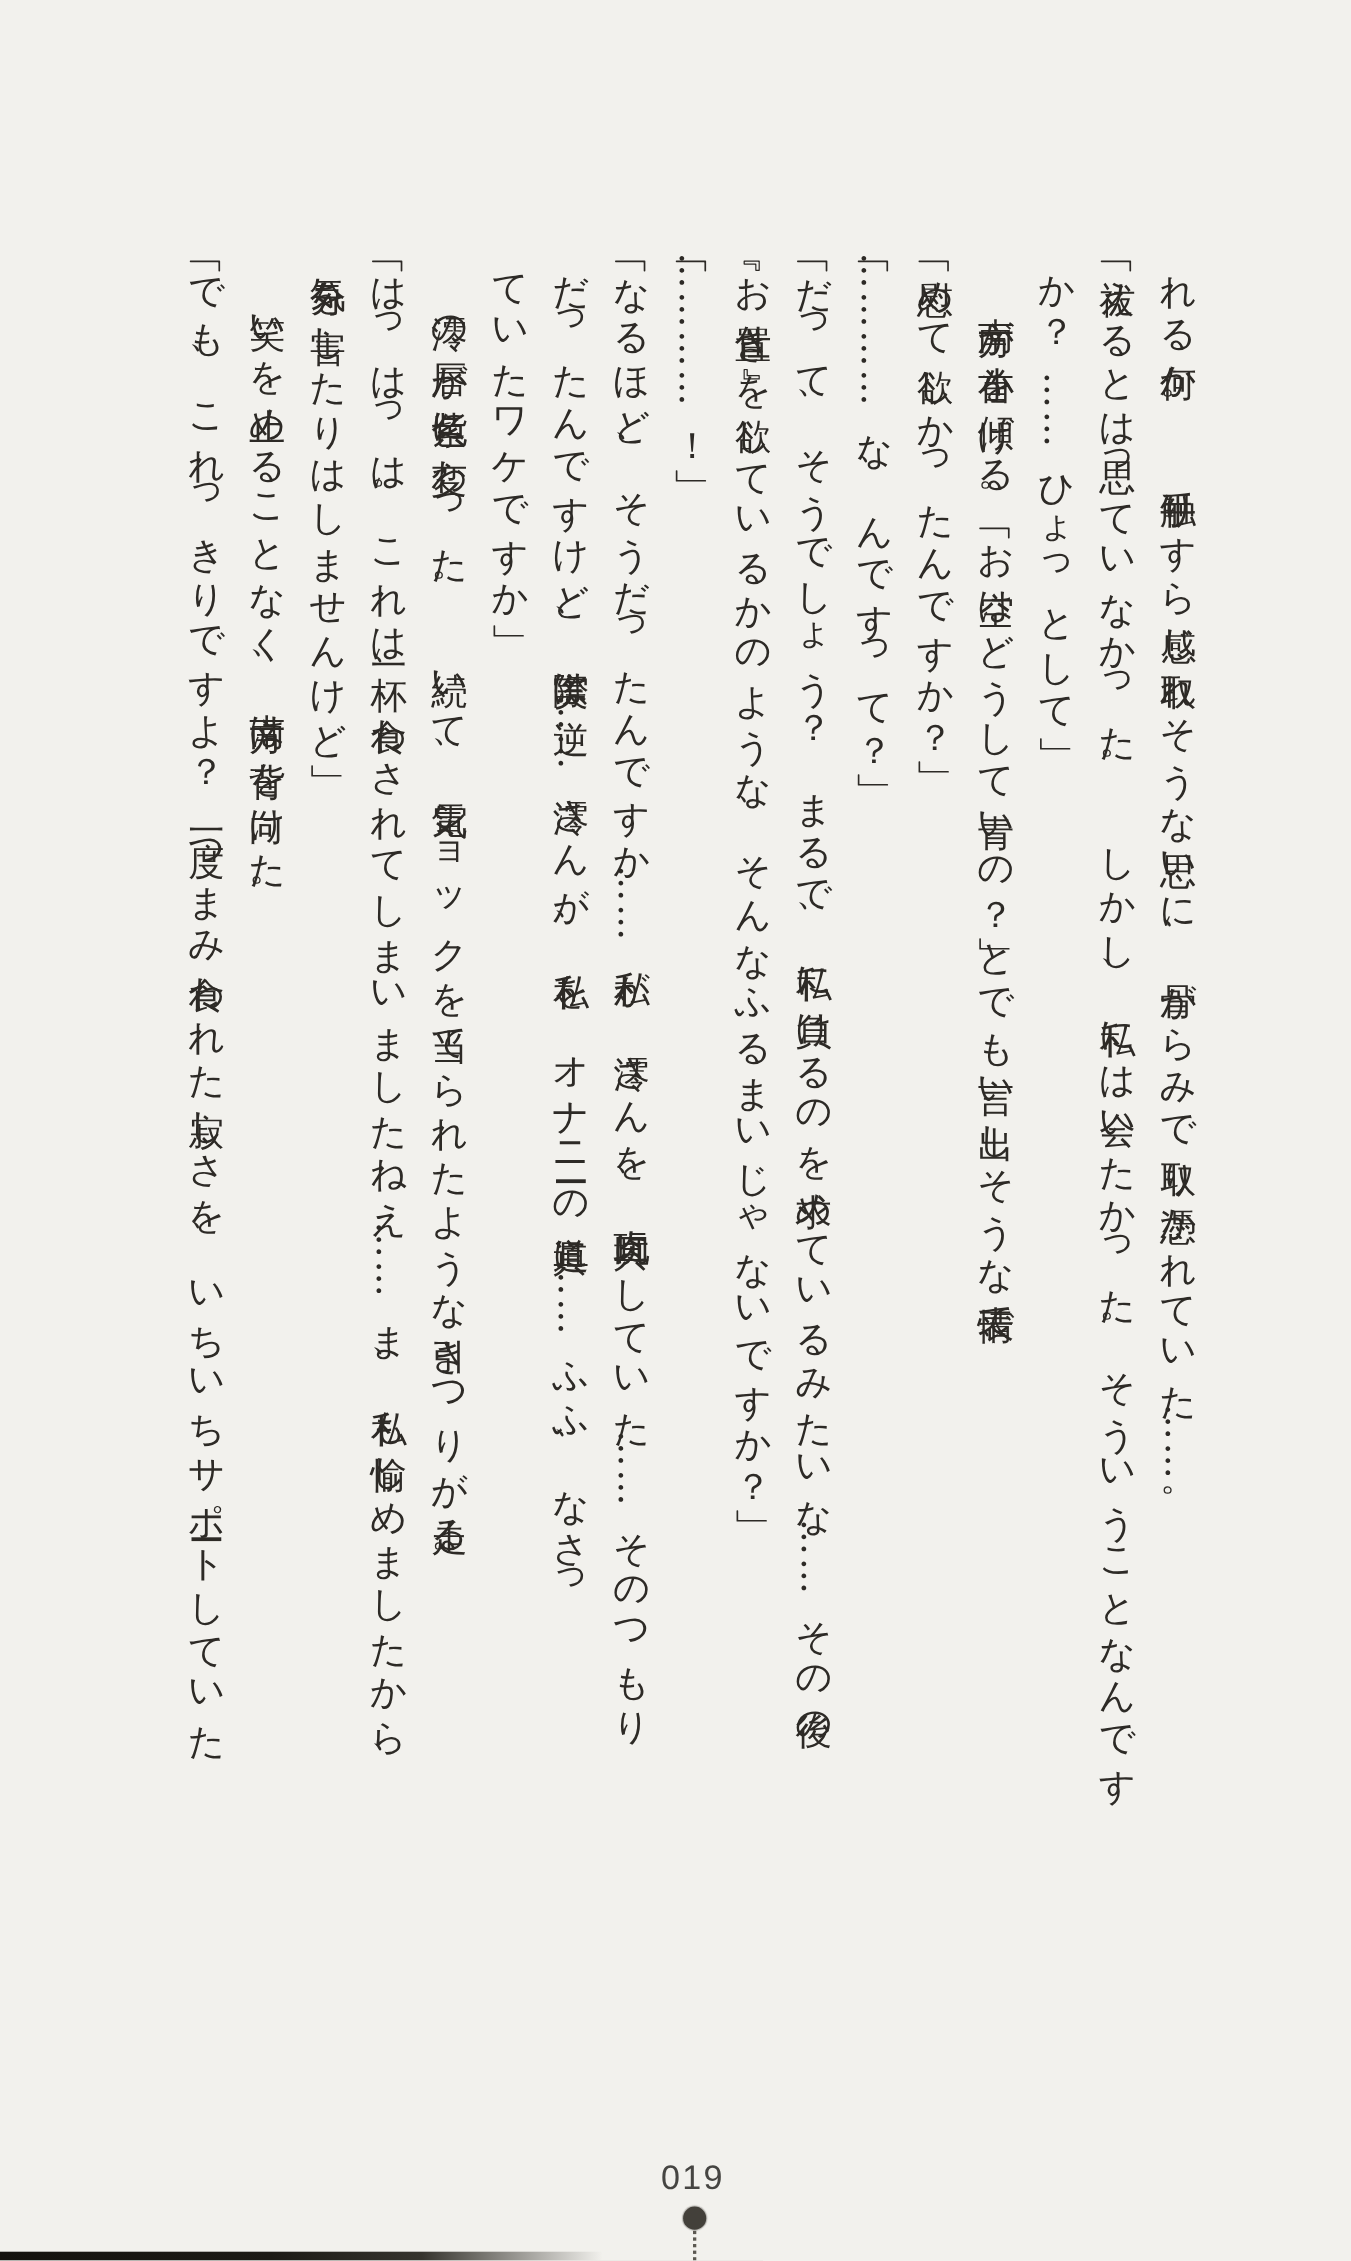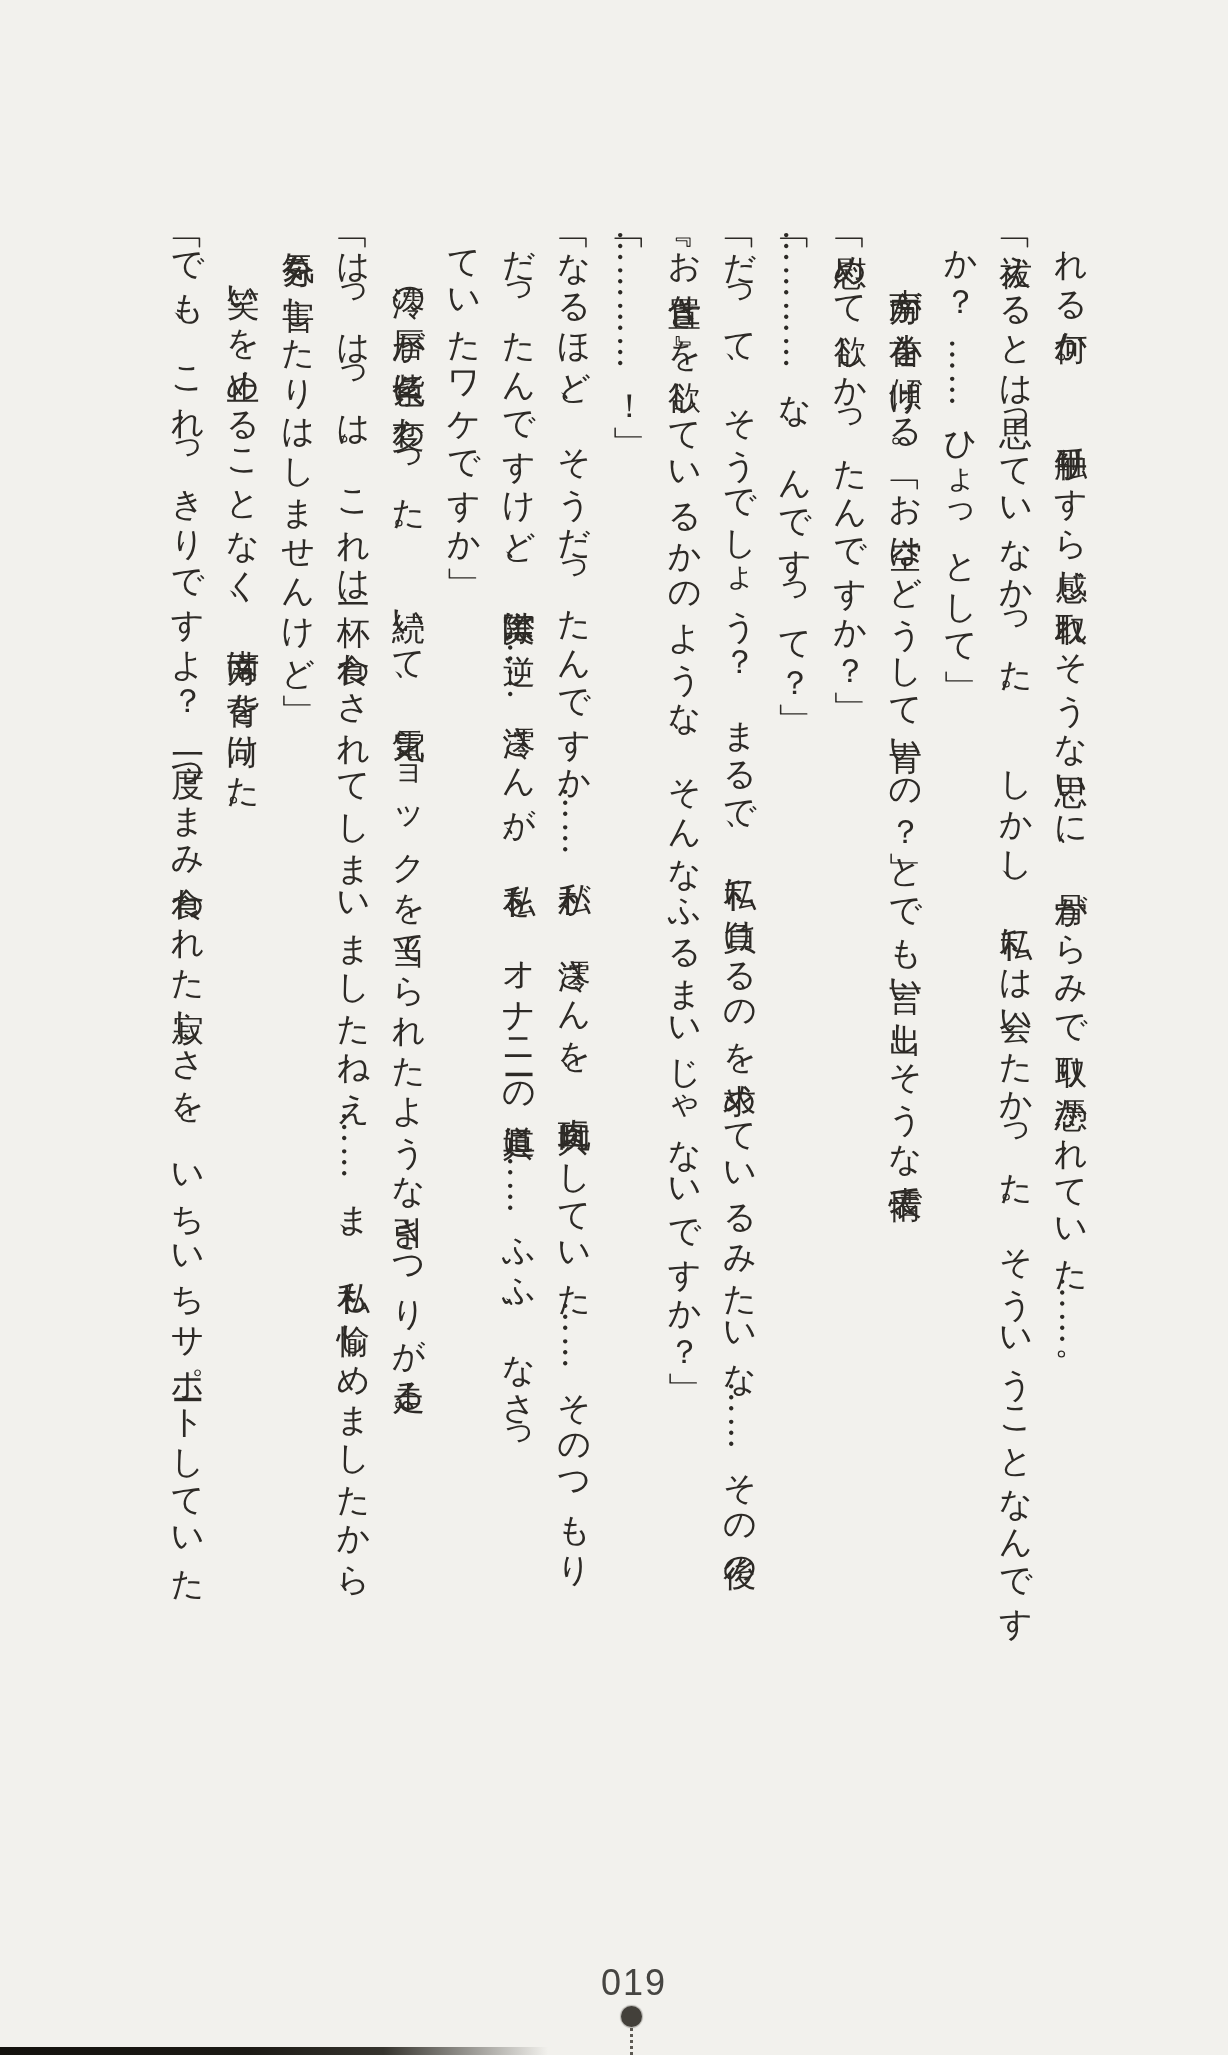--- a/index.html
+++ b/index.html
@@ -33,21 +33,21 @@
     line-height: 55.2px;
   }
   .text-area p.indent { text-indent: 35.4px; }
 
   .page-number {
     position: absolute;
     left: 601px;
     top: 1962px;
     width: 62px;
     font-family: "Liberation Sans", "DejaVu Sans", sans-serif;
-    font-size: 36px;
+    font-size: 31px;
     font-weight: 400;
     letter-spacing: 2px;
     color: #464542;
   }
 
   .marker-dot {
     position: absolute;
     left: 621px;
     top: 2006px;
     width: 21px;

